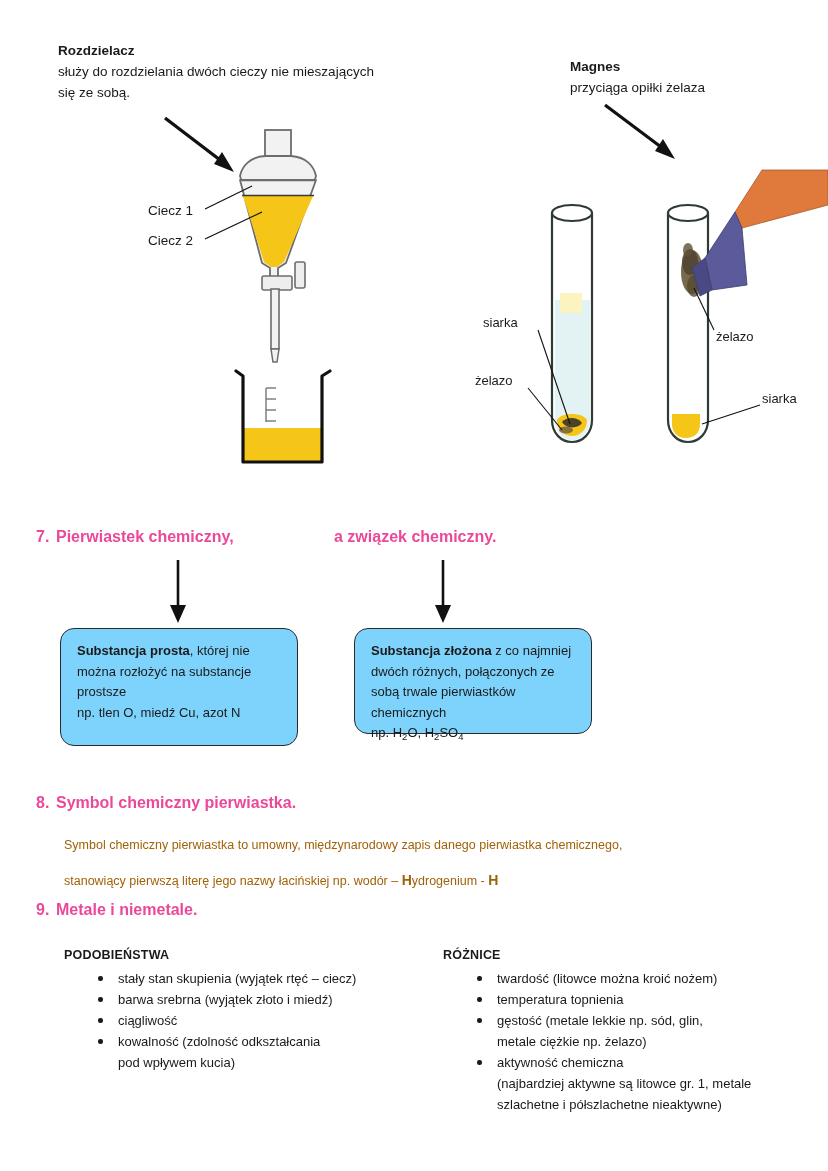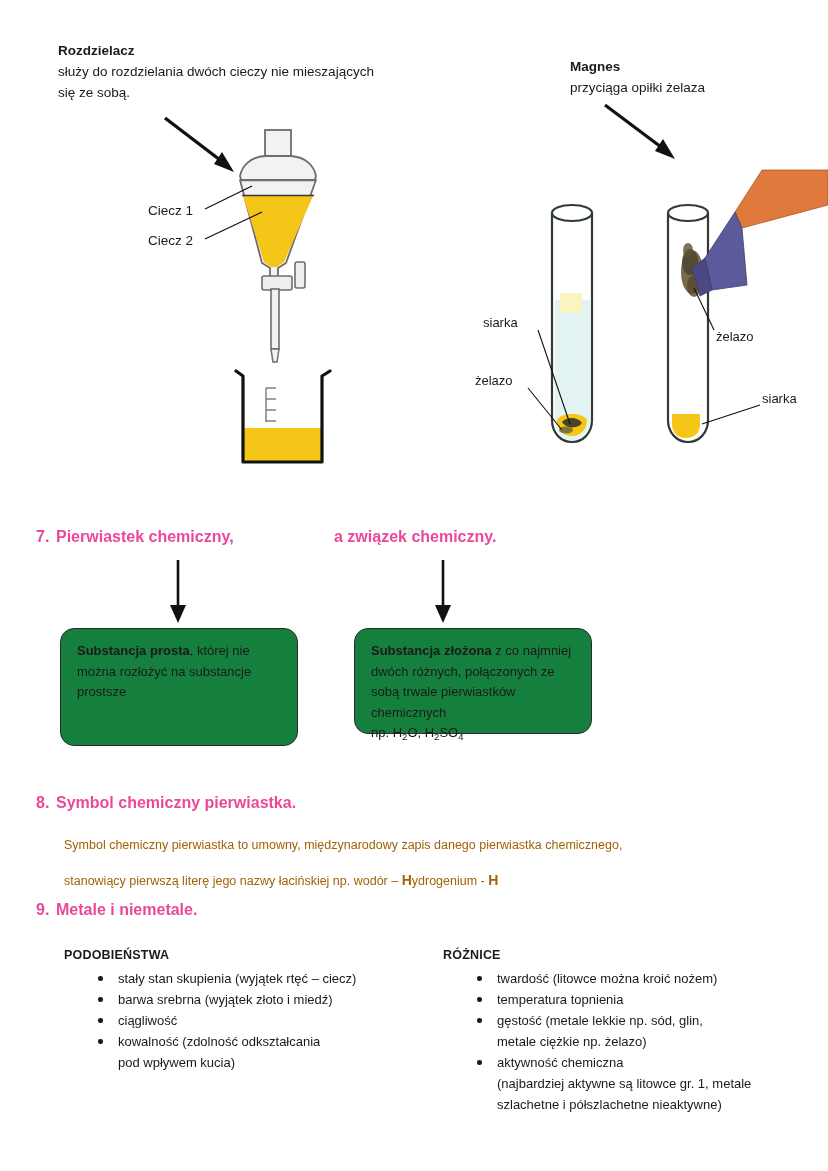--- a/index.html
+++ b/index.html
@@ -57,21 +57,21 @@
 
   
   #sec7-title-left  { left: 36px; top: 527px; }
   #sec7-title-right { left: 334px; top: 527px; }
 
   .rounded-box {
     position: absolute;
     box-sizing: border-box;
     border: 1.6px solid #2b2b2b;
     border-radius: 14px;
-    background: #15803d;
+    background: #7dd3fc;
     padding: 12px 14px 10px 16px;
     font-size: 13px;
     line-height: 20.5px;
   }
   #box-simple   { left: 60px;  top: 628px; width: 238px; height: 118px; }
   #box-compound { left: 354px; top: 628px; width: 238px; height: 106px; }
   .rounded-box sub { font-size: 9.5px; vertical-align: baseline; position: relative; top: 3px; }
 
   
   #sec8-title { left: 36px; top: 793px; }
@@ -254,20 +254,21 @@
       <polygon points="443,68 435,50 451,50" fill="#111"></polygon>
     </g>
   </svg>
 
   <div class="rounded-box" id="box-simple">
     <div>
       <span class="bold">Substancja prosta</span><span>, której nie</span>
     </div>
     <div>można rozłożyć na substancje</div>
     <div>prostsze</div>
+    <div>np.  tlen O, miedź Cu, azot N</div>
   </div>
 
   <div class="rounded-box" id="box-compound">
     <div>
       <span class="bold">Substancja złożona</span><span> z co najmniej</span>
     </div>
     <div>dwóch różnych, połączonych ze</div>
     <div>sobą trwale pierwiastków</div>
     <div>chemicznych</div>
     <div>np. H<sub>2</sub>O, H<sub>2</sub>SO<sub>4</sub></div>

